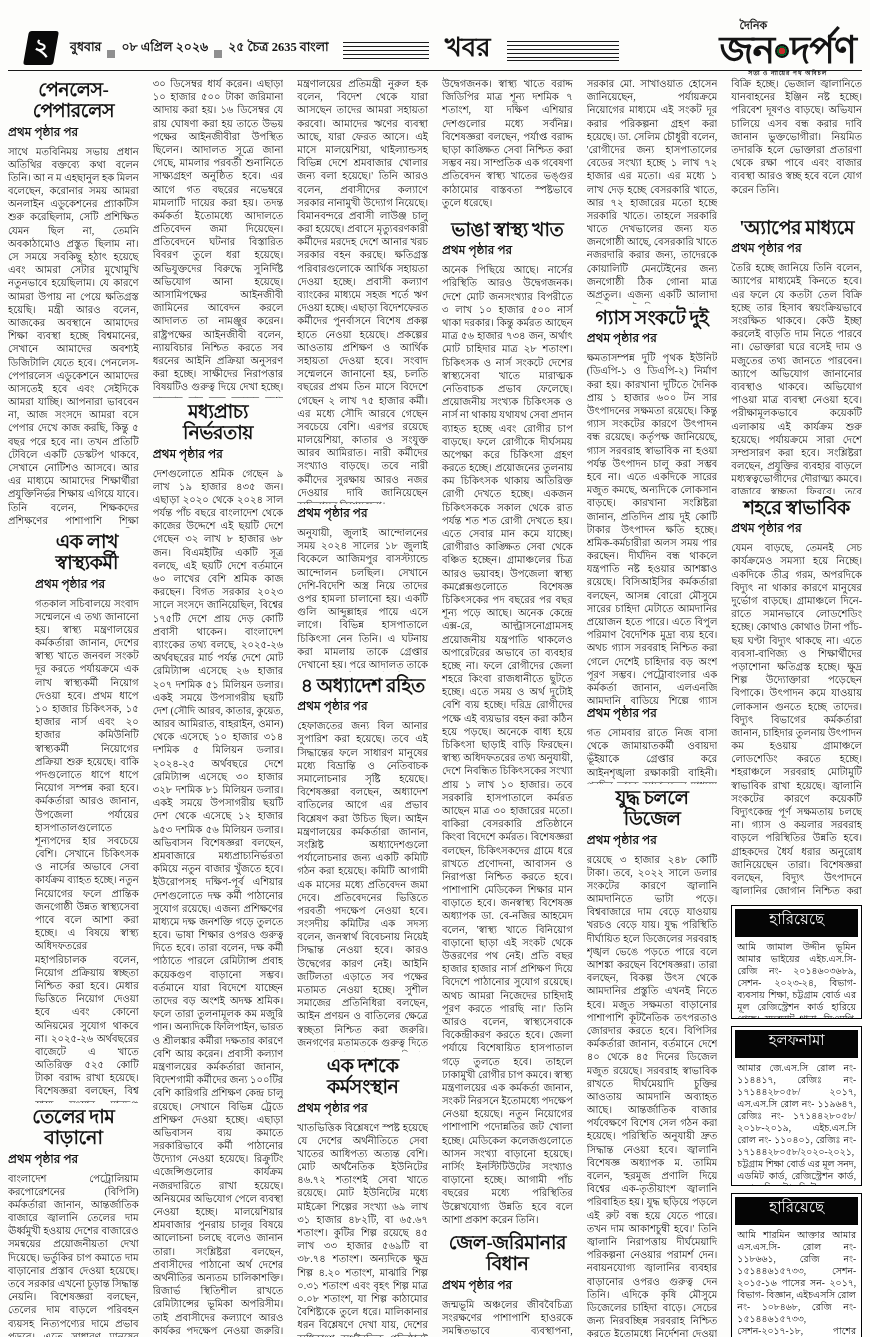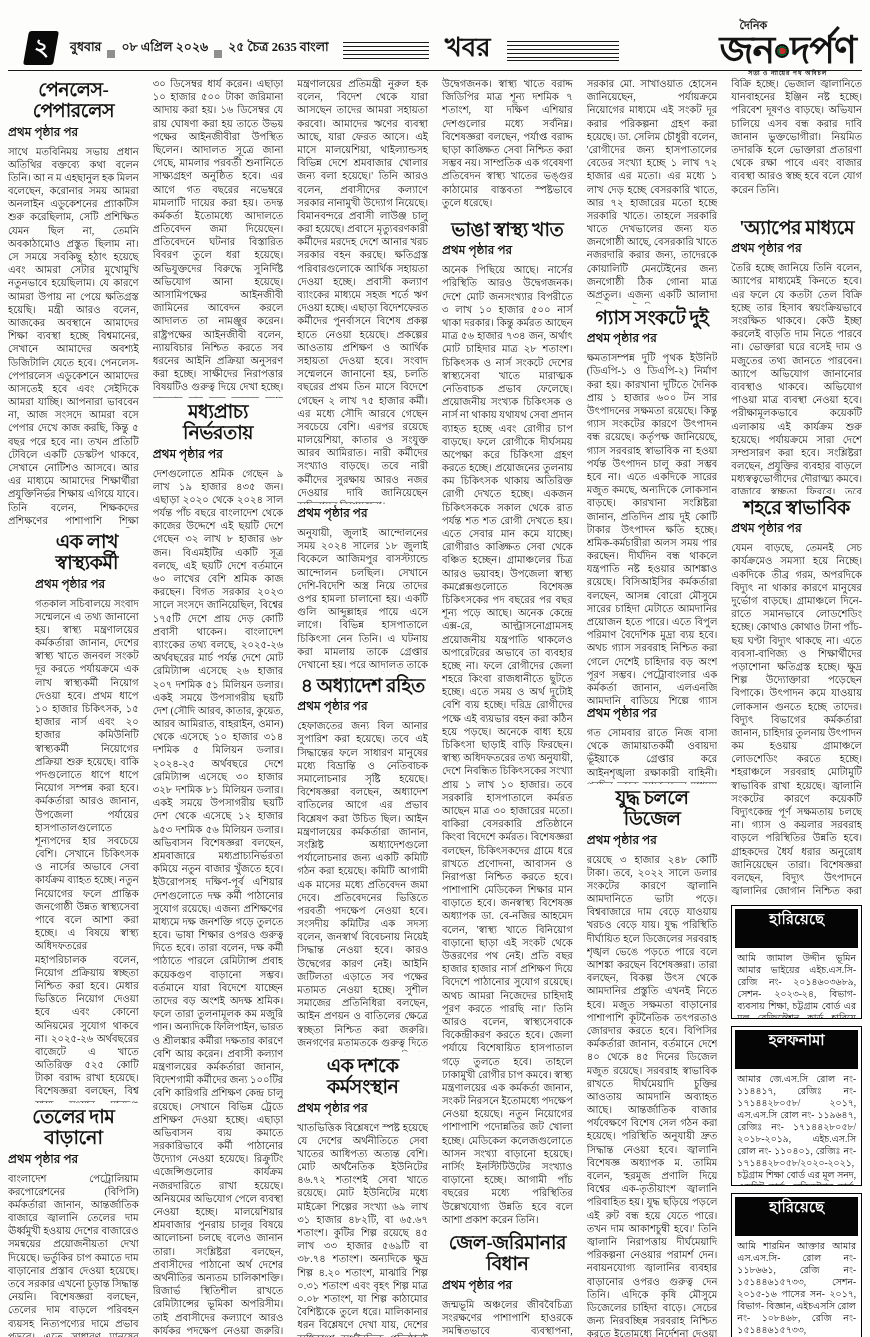--- a/index.html
+++ b/index.html
@@ -28,22 +28,22 @@
   #columns{display:flex;gap:14px;padding:5px 8px 0 8px;height:1262px;overflow:hidden;}
   .col{flex:1 1 0;overflow:hidden;min-width:0;}
   .col section{overflow:hidden;}
   .headline{font-size:19px;font-weight:bold;text-align:center;margin:3px 0 1px 0;line-height:1.12;letter-spacing:-0.5px;}
   .dateline{font-size:12px;font-weight:bold;margin:0 0 2px 0;}
   p.body{font-size:10px;line-height:1.32;text-align:justify;margin:0;word-break:break-word;}
   .cont p.body{margin-top:1px;}
 
   
   .notice{border:1.6px solid #000;margin-top:7px;background:#fff;}
-  .notice-banner{background:#050505;color:#fff;text-align:center;font-size:15px;font-weight:bold;
-                 padding:2px 0 20px 0;margin:3px;line-height:1.1;}
+  .notice-banner{background:#050505;color:#fff;text-align:center;font-size:15px;font-weight:normal;
+                 padding:2px 0 9px 0;margin:3px;line-height:1.1;}
   p.notice-body{font-size:9.3px;line-height:1.3;text-align:justify;margin:0;padding:1px 5px 4px 5px;word-break:break-word;}
 </style>
 </head>
 <body>
 
 <div id="page">
 
   <div id="header">
     <div class="pagebox">
       <span>২</span>

